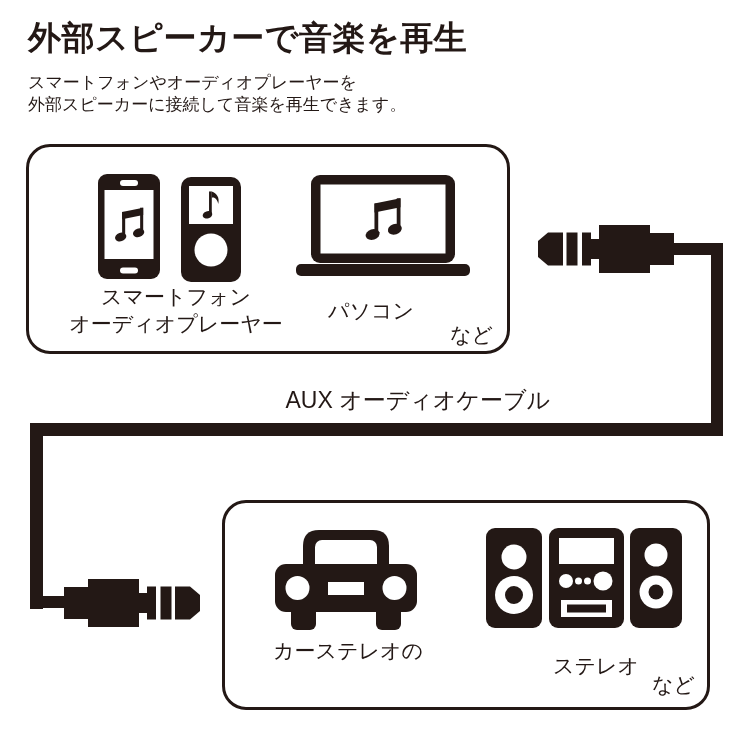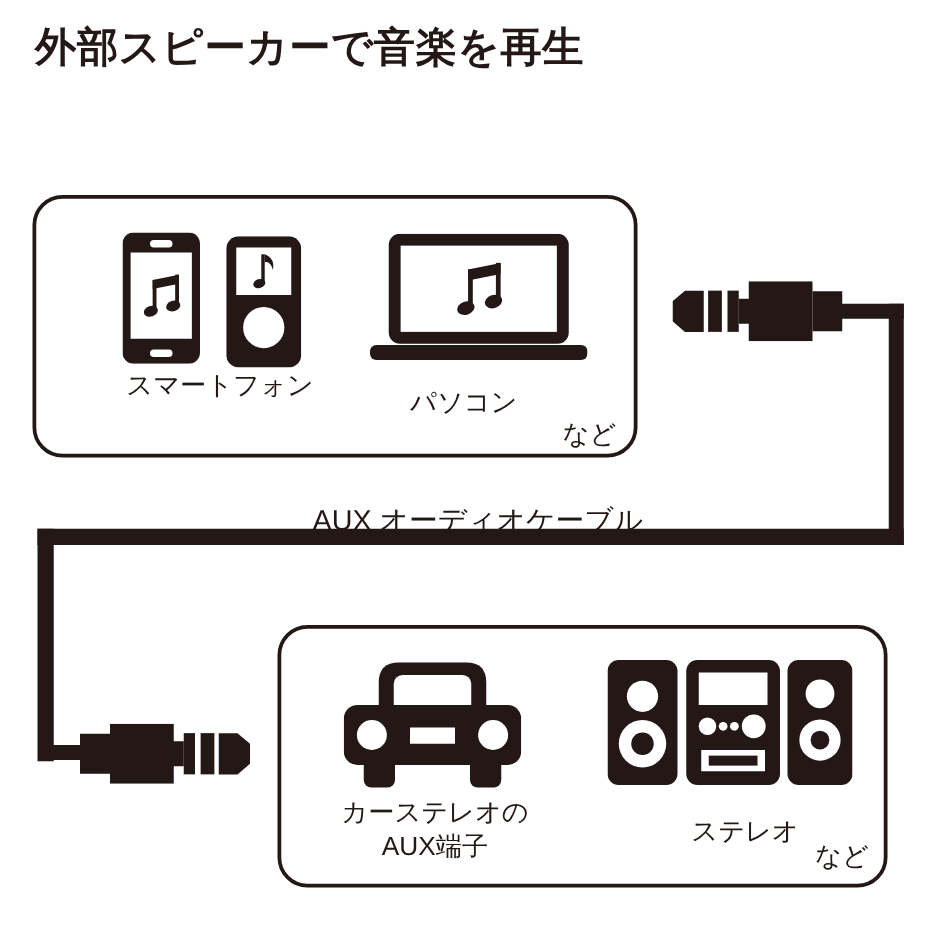--- a/index.html
+++ b/index.html
@@ -7,21 +7,21 @@
     position:relative;width:740px;height:740px;background:#ffffff;
     font-family:"Liberation Sans","DejaVu Sans",sans-serif;color:#231815;overflow:hidden;
   }
   .abs{position:absolute;}
   .title{font-size:33px;font-weight:700;letter-spacing:0.5px;white-space:nowrap;}
   .subtitle{font-size:17px;line-height:1.3;white-space:nowrap;}
   .box{position:absolute;border:3px solid #231815;border-radius:24px;background:#fff;box-sizing:border-box;}
   .cable{position:absolute;background:#231815;}
   .cap{font-size:21px;line-height:1.28;text-align:center;white-space:nowrap;}
   .etc{font-size:21px;white-space:nowrap;text-align:right;}
-  .cable-label{font-size:23px;text-align:left;white-space:nowrap;margin-top:16px;}
+  .cable-label{font-size:23px;text-align:right;white-space:nowrap;}
   .note{font-size:17px;text-align:center;white-space:nowrap;}
   svg{display:block;}
 </style>
 </head>
 <body>
 
 <div class="canvas">
 
   <svg width="0" height="0" style="position:absolute" aria-hidden="true">
     <defs>
@@ -42,22 +42,26 @@
         <rect x="28.5" y="7.5" width="11" height="33"></rect>
         <rect x="44" y="7.5" width="9" height="33"></rect>
         <rect x="53" y="14" width="9" height="20"></rect>
         <rect x="61" y="0" width="51" height="48"></rect>
         <rect x="112" y="8" width="24" height="32"></rect>
       </g>
     </defs>
   </svg>
 
   <div class="abs title" style="left:28px;top:16px;">外部スピーカーで音楽を再生</div>
+  <div class="abs subtitle" style="left:28px;top:72px;">
+    <span style="display:block">スマートフォンやオーディオプレーヤーを</span>
+    <span style="display:block">外部スピーカーに接続して音楽を再生できます。</span>
+  </div>
 
-  <div class="box" style="left:26px;top:144px;width:484px;height:210px;margin-top:12px;">
+  <div class="box" style="left:26px;top:144px;width:484px;height:210px;">
 
     <svg class="abs" style="left:69px;top:27px;" width="62" height="105" viewBox="0 0 62 105">
       <rect x="0" y="0" width="62" height="105" rx="9" fill="#231815"></rect>
       <rect x="6.5" y="16" width="49" height="69" fill="#ffffff"></rect>
       <rect x="22" y="6" width="18" height="6" rx="3" fill="#ffffff"></rect>
       <rect x="22" y="93.5" width="18" height="6" rx="3" fill="#ffffff"></rect>
       <use href="#glyph-note2" transform="translate(14.6,32) scale(0.85)"></use>
     </svg>
 
     <svg class="abs" style="left:152px;top:30px;" width="60" height="105" viewBox="0 0 60 105">
@@ -69,20 +73,21 @@
 
     <svg class="abs" style="left:267px;top:28px;" width="174" height="101" viewBox="0 0 174 101">
       <rect x="15" y="0" width="144" height="88" rx="9" fill="#231815"></rect>
       <rect x="24.5" y="9.5" width="125" height="69" fill="#ffffff"></rect>
       <rect x="0" y="89" width="174" height="12" rx="5" fill="#231815"></rect>
       <use href="#glyph-note2" transform="translate(66.7,21.2) scale(1.05)"></use>
     </svg>
 
     <div class="abs cap" style="left:37px;top:137px;width:220px;">
       <span style="display:block">スマートフォン</span>
+      <span style="display:block">オーディオプレーヤー</span>
     </div>
     <div class="abs cap" style="left:272px;top:151px;width:140px;">パソコン</div>
     <div class="abs etc" style="right:14px;top:174px;">など</div>
   </div>
 
   <svg class="abs" style="left:538px;top:225px;" width="136" height="48" viewBox="0 0 136 48">
     <use href="#glyph-plug"></use>
   </svg>
   <div class="cable" style="left:660px;top:243px;width:63px;height:12px;"></div>
   <div class="cable" style="left:711px;top:243px;width:12px;height:193px;"></div>
@@ -122,19 +127,18 @@
       <rect x="75" y="72" width="51" height="17" fill="#ffffff"></rect>
       <rect x="81" y="76.5" width="39" height="8" fill="#231815"></rect>
       <rect x="144" y="0" width="52" height="100" rx="9" fill="#231815"></rect>
       <circle cx="170" cy="27" r="11.5" fill="#ffffff"></circle>
       <circle cx="170" cy="64" r="16.5" fill="#ffffff"></circle>
       <circle cx="170" cy="64" r="7.5" fill="#231815"></circle>
     </svg>
 
     <div class="abs cap" style="left:23px;top:135px;width:200px;">
       <span style="display:block">カーステレオの</span>
-      <span style="display:block">AUX端子</span>
     </div>
     <div class="abs cap" style="left:301px;top:150px;width:140px;">ステレオ</div>
     <div class="abs etc" style="right:12px;top:168px;">など</div>
   </div>
 
 </div>
 
 </body></html>

